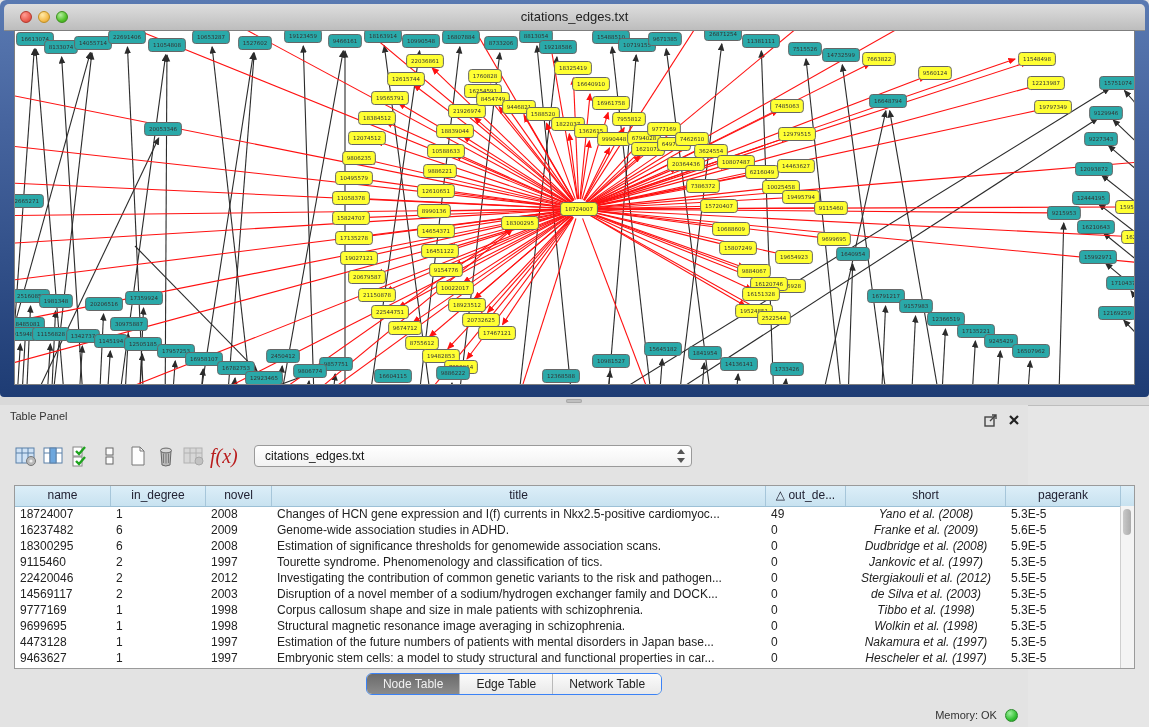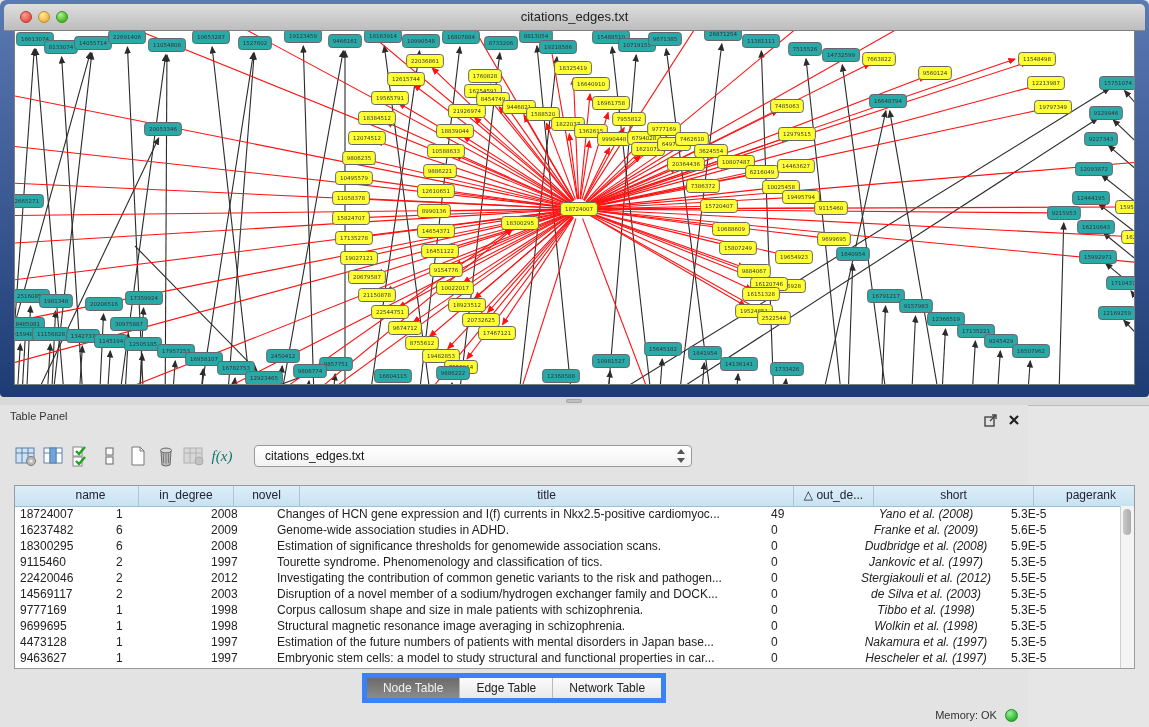--- a/index.html
+++ b/index.html
@@ -22,42 +22,42 @@
   .splitter{position:absolute;left:0;top:397px;width:1149px;height:8px;background:#d9d9d9;border-bottom:1px solid #bdbdbd;}
   .grip{position:absolute;left:566px;top:2px;width:16px;height:4px;background:#bFbFbF;border-radius:2px;box-shadow:0 0 0 1px #a8a8a8 inset;}
   
   .tpanel{position:absolute;left:0;top:405px;width:1028px;bottom:0;background:#e3e3e3;}
   .phead{position:absolute;left:0;top:0;right:0;height:22px;line-height:22px;font-size:11px;color:#333;padding-left:10px;}
   .picons{position:absolute;right:8px;top:3px;}
   .picons svg{vertical-align:middle;margin-left:8px;cursor:pointer;}
   .toolbar{position:absolute;left:14px;top:38px;height:32px;right:14px;}
   .tbicon{display:inline-block;width:24px;height:26px;margin-right:4px;vertical-align:middle;cursor:pointer;}
   .tbicon svg{display:block;margin:2px auto 0;}
-  .fx{font-family:"Liberation Serif",serif;font-style:italic;font-size:15px;color:#0f766e;line-height:26px;text-align:center;}
+  .fx{font-family:"Liberation Serif",serif;font-style:italic;font-size:20px;color:#b91c1c;line-height:26px;text-align:center;}
   .combo{position:absolute;left:240px;top:2px;width:438px;height:22px;background:linear-gradient(#ffffff,#f2f2f2);
          border:1px solid #9a9a9a;border-radius:4px;box-sizing:border-box;font-size:12px;color:#111;
          line-height:20px;padding-left:10px;cursor:pointer;}
   .spin{position:absolute;right:4px;top:2px;width:12px;height:16px;}
   .spin i{position:absolute;left:2px;width:0;height:0;border-left:4px solid transparent;border-right:4px solid transparent;}
   .spin .up{top:1px;border-bottom:5px solid #555;}
   .spin .dn{bottom:1px;border-top:5px solid #555;}
   
   .tablewrap{position:absolute;left:14px;top:80px;width:1121px;height:184px;background:#fff;border:1px solid #9a9a9a;box-sizing:border-box;overflow:hidden;}
   .thead{display:grid;grid-template-columns:96px 95px 66px 494px 80px 160px 115px;height:20px;
-         background:linear-gradient(#dceef8,#c8e2f0);border-bottom:1px solid #9cc0d6;padding-left:28px;}
+         background:linear-gradient(#dceef8,#c8e2f0);border-bottom:1px solid #9cc0d6;}
   .hcell{font-size:12px;color:#223;line-height:19px;text-align:center;border-right:1px solid #a6c6da;overflow:hidden;white-space:nowrap;cursor:pointer;}
   .tbody{position:absolute;left:0;top:20px;right:13px;bottom:0;}
   .trow{display:grid;grid-template-columns:96px 95px 66px 494px 80px 160px 115px;height:16px;cursor:default;}
   .tcell{font-size:12px;color:#222;line-height:16px;padding-left:5px;overflow:hidden;white-space:nowrap;}
   .tcell.c5{text-align:center;padding-left:0;font-style:italic;}
   .vscroll{position:absolute;right:0;top:20px;bottom:0;width:13px;background:#f4f4f4;border-left:1px solid #cfcfcf;}
   .thumb{position:absolute;left:2px;top:3px;width:8px;height:26px;background:linear-gradient(90deg,#c9c9c9,#ababab);border-radius:5px;cursor:pointer;}
   
   .tabsrow{position:absolute;left:0;right:0;top:268px;text-align:center;}
-  .tabs{display:inline-flex;border:5px solid #3b82f6;border-radius:0;overflow:hidden;background:#fef9c3;}
+  .tabs{display:inline-flex;border:1px solid #3b82f6;border-radius:6px;overflow:hidden;background:#fef9c3;}
   .tab{font-size:12px;padding:3px 16px;color:#222;background:linear-gradient(#fbfbfb,#e9e9e9);border-right:1px solid #b9b9b9;cursor:pointer;}
   .tab:last-child{border-right:none;}
   .tab.active{background:linear-gradient(#6b6b6b,#8b8b8b);color:#f2f2f2;}
   
   .statusbar{position:absolute;right:10px;bottom:4px;height:16px;font-size:11px;color:#333;line-height:16px;}
   .memdot{display:inline-block;width:13px;height:13px;border-radius:50%;vertical-align:-3px;margin-left:5px;
           background:radial-gradient(circle at 35% 30%,#9ef09e,#35c135 60%,#239423);border:1px solid #2a8a2a;box-sizing:border-box;}
 </style>
 </head>
 <body>

